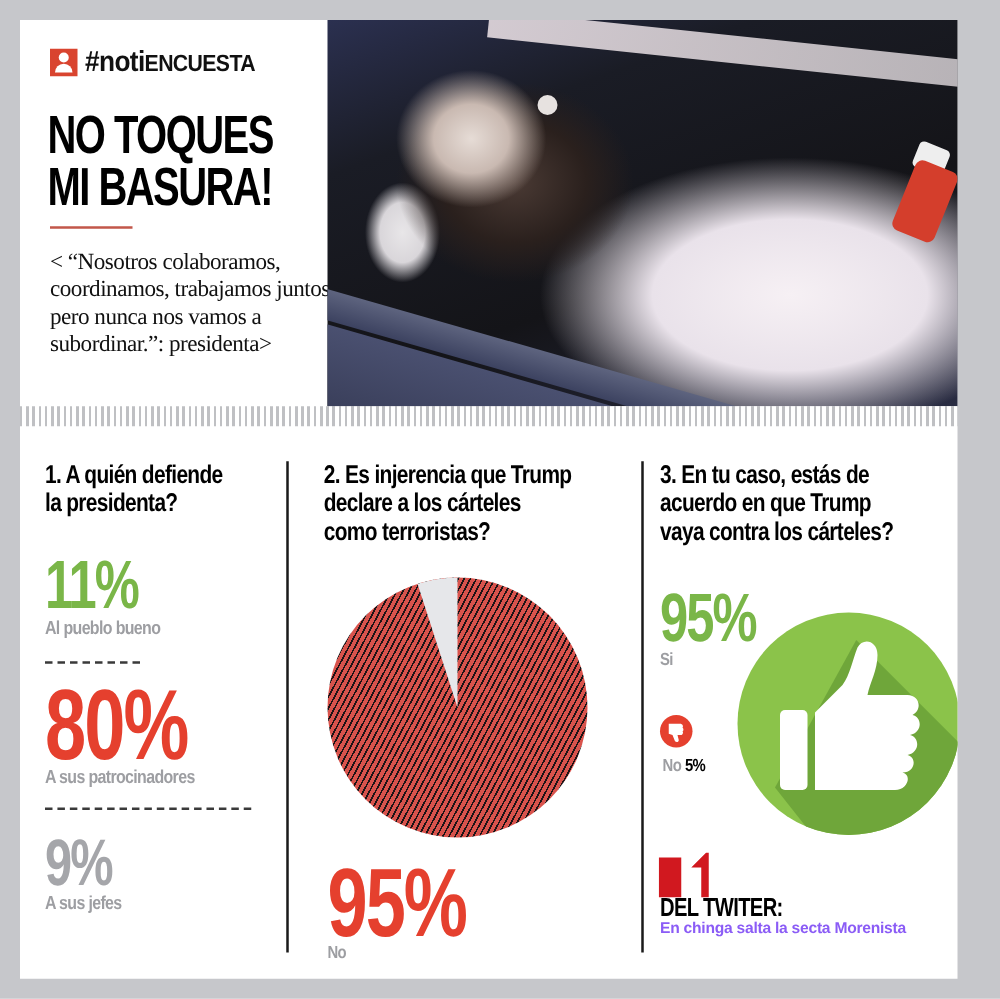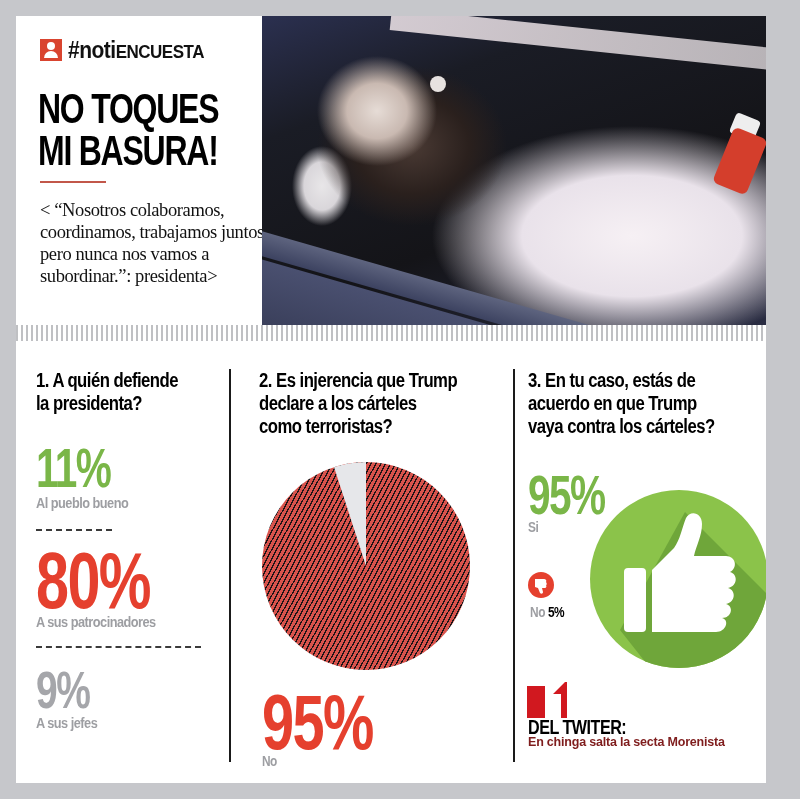--- a/index.html
+++ b/index.html
@@ -79,21 +79,21 @@
   .q3-a-lbl { left: 512px; top: 503px; font-size: 14px; }
   .thumb-circle { position: absolute; left: 574px; top: 474px; width: 178px; height: 178px; border-radius: 50%; background: #8bc34a; overflow: hidden; }
   .thumb-circle svg { position: absolute; left: 0; top: 0; }
   .down-icon { position: absolute; left: 512px; top: 556px; width: 26px; height: 26px; border-radius: 50%; background: #e5402e; }
   .q3-b { position: absolute; left: 514px; top: 588px; font-family: "Liberation Sans", sans-serif; font-weight: 700; font-size: 14px; letter-spacing: -0.5px; transform: scaleX(0.85); transform-origin: left top; white-space: nowrap; }
   .q3-b .no { color: #9d9ea2; }
   .q3-b .val { color: #000; }
 
   .quote-marks { position: absolute; left: 511px; top: 666px; width: 64px; height: 36px; }
   .tw-title { position: absolute; left: 512px; top: 699px; font-family: "Liberation Sans", sans-serif; font-weight: 700; font-size: 19px; color: #000; letter-spacing: -0.6px; transform: scaleX(0.85) scaleY(1.1); transform-origin: left top; white-space: nowrap; }
-  .tw-body { position: absolute; left: 512px; top: 719px; font-family: "Liberation Sans", sans-serif; font-weight: 700; font-size: 12.5px; line-height: 15px; color: #7f1d1d; letter-spacing: -0.2px; white-space: nowrap; }
+  .tw-body { position: absolute; left: 512px; top: 719px; font-family: "Liberation Sans", sans-serif; font-weight: 700; font-size: 12.5px; line-height: 15px; color: #8b5cf6; letter-spacing: -0.2px; white-space: nowrap; }
 </style>
 </head>
 <body>
 
 <div class="card">
 
   <div class="brand">
     <div class="brand-icon">
       <div class="head"></div>
         <div class="body"></div>

